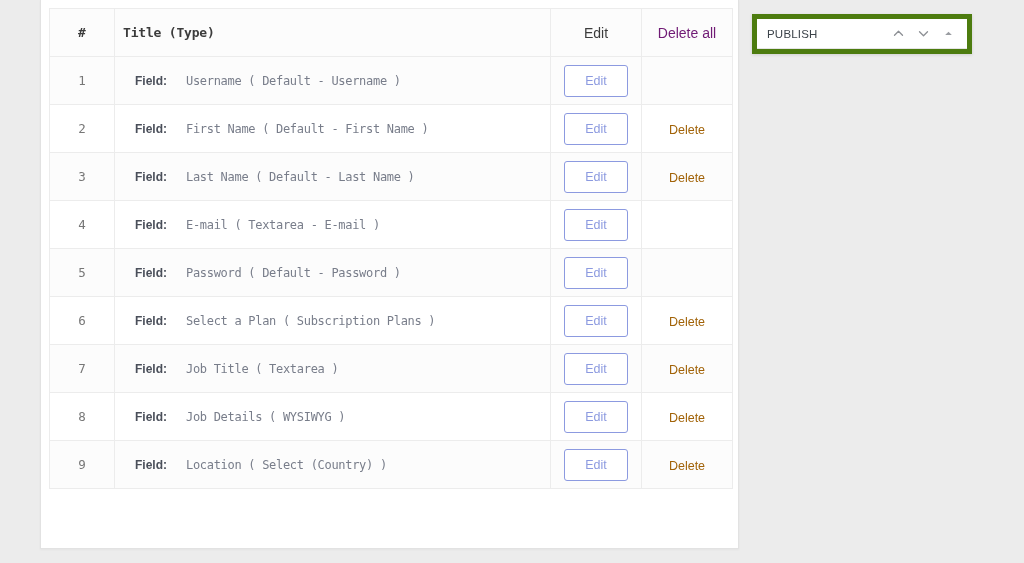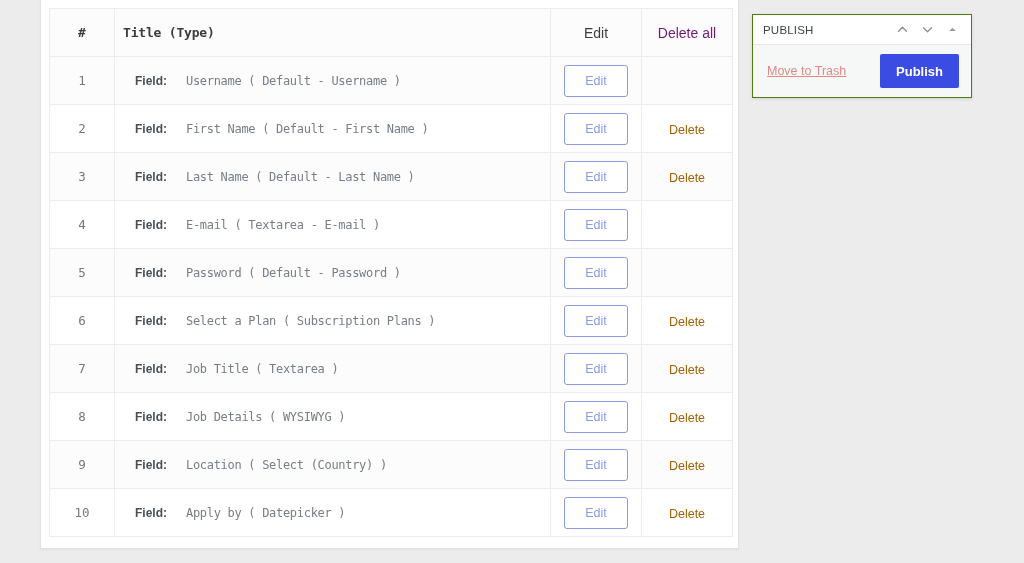--- a/index.html
+++ b/index.html
@@ -147,21 +147,21 @@
     text-decoration: none;
   }
 
   
   .publish-box {
     position: absolute;
     left: 752px;
     top: 14px;
     width: 220px;
     background: #f6f7f7;
-    border: 1px solid #4d7c0f;
+    border: 5px solid #4d7c0f;
     box-shadow: 0 1px 3px rgba(0,0,0,0.12);
   }
   .publish-head {
     height: 30px;
     background: #ffffff;
     border-bottom: 1px solid #e5e5e5;
     display: flex;
     align-items: center;
     padding: 0 8px 0 10px;
   }
@@ -280,26 +280,20 @@
           </tr>
           <tr class="">
             <td class="c-index">8</td>
             <td class="c-label"><span class="field-tag">Field:</span><span class="field-desc">Job Details ( WYSIWYG )</span></td>
             <td class="c-edit"><span class="edit-btn">Edit</span></td>
             <td class="c-del"><span class="delete-link">Delete</span></td>
           </tr>
           <tr class="zebra">
             <td class="c-index">9</td>
             <td class="c-label"><span class="field-tag">Field:</span><span class="field-desc">Location ( Select (Country) )</span></td>
-            <td class="c-edit"><span class="edit-btn">Edit</span></td>
-            <td class="c-del"><span class="delete-link">Delete</span></td>
-          </tr>
-          <tr class="">
-            <td class="c-index">10</td>
-            <td class="c-label"><span class="field-tag">Field:</span><span class="field-desc">Apply by ( Datepicker )</span></td>
             <td class="c-edit"><span class="edit-btn">Edit</span></td>
             <td class="c-del"><span class="delete-link">Delete</span></td>
           </tr>
         </tbody>
     </table>
   </div>
 
   <div class="publish-box">
     <div class="publish-head">
       <span class="publish-title">PUBLISH</span>
@@ -314,19 +308,15 @@
               <path d="M2.5 4.7L6.5 8.7L10.5 4.7" fill="none" stroke="#8c8f94" stroke-width="1.3" stroke-linecap="round" stroke-linejoin="round"></path>
             </svg>
         </span>
         <span class="hicon">
           <svg width="11" height="11" viewBox="0 0 11 11">
               <path d="M2.2 7.0L5.5 3.7L8.8 7.0Z" fill="#9a9da2"></path>
             </svg>
         </span>
       </span>
     </div>
-    <div class="publish-body">
-      <span class="trash-link">Move to Trash</span>
-      <button class="publish-btn">Publish</button>
-    </div>
   </div>
 
 </div>
 
 </body></html>

